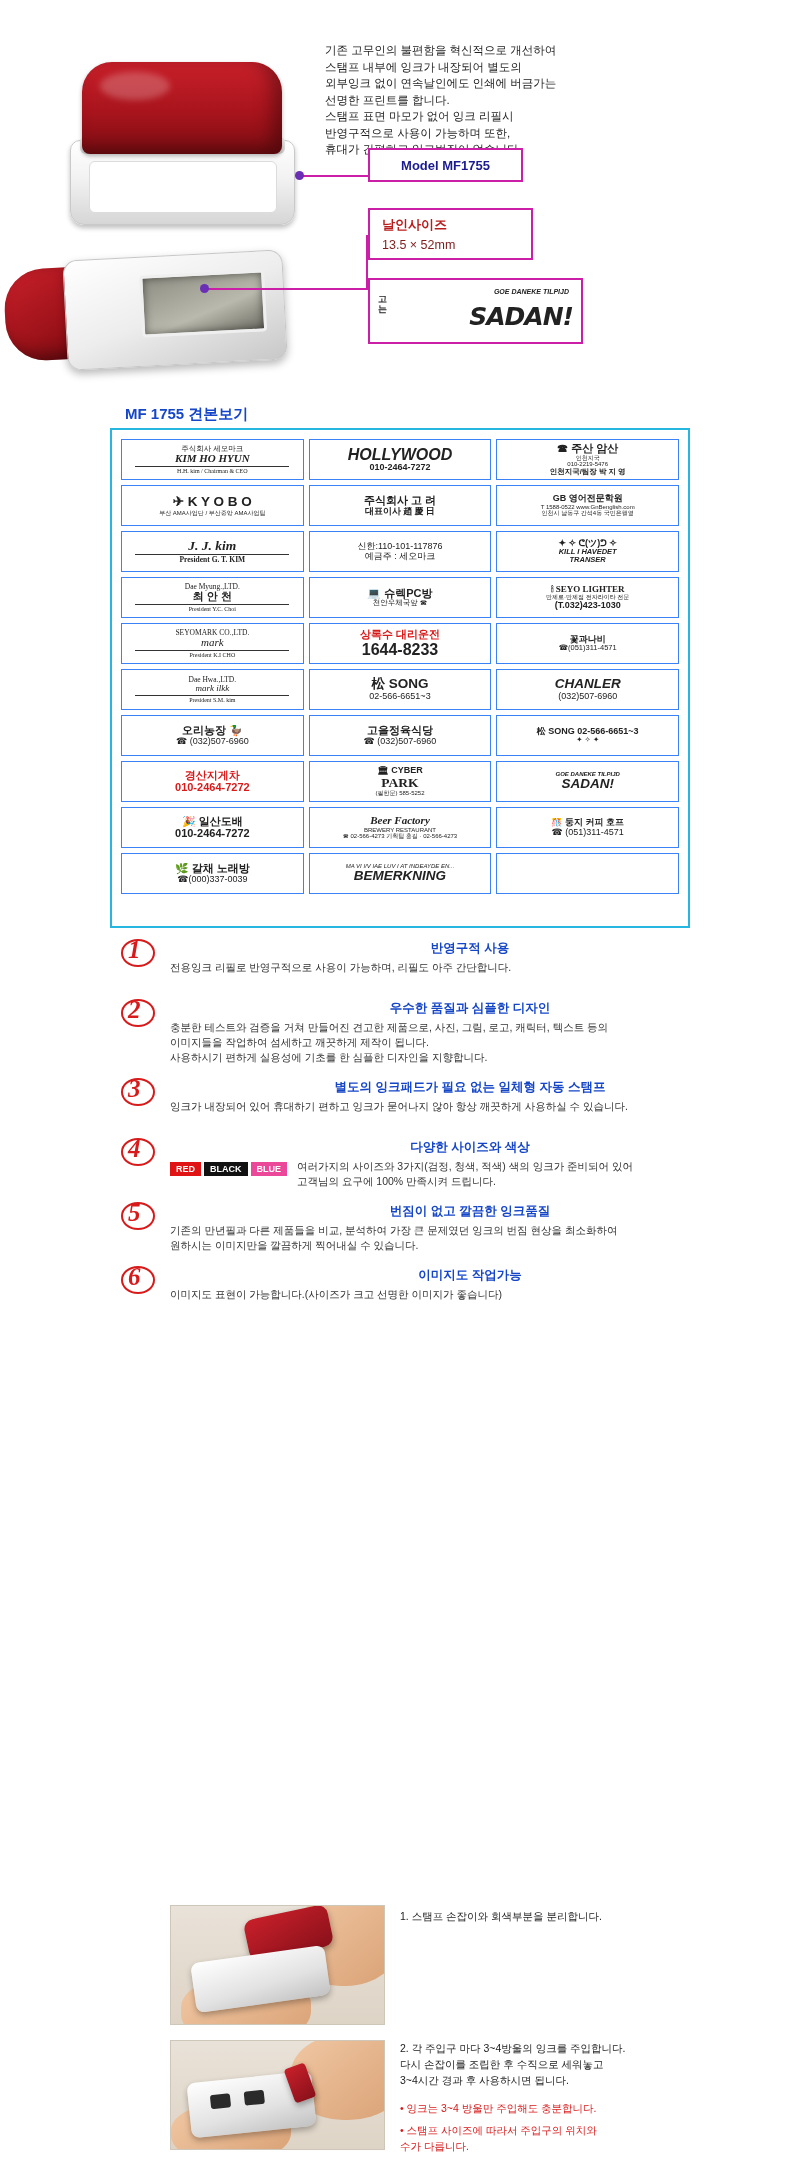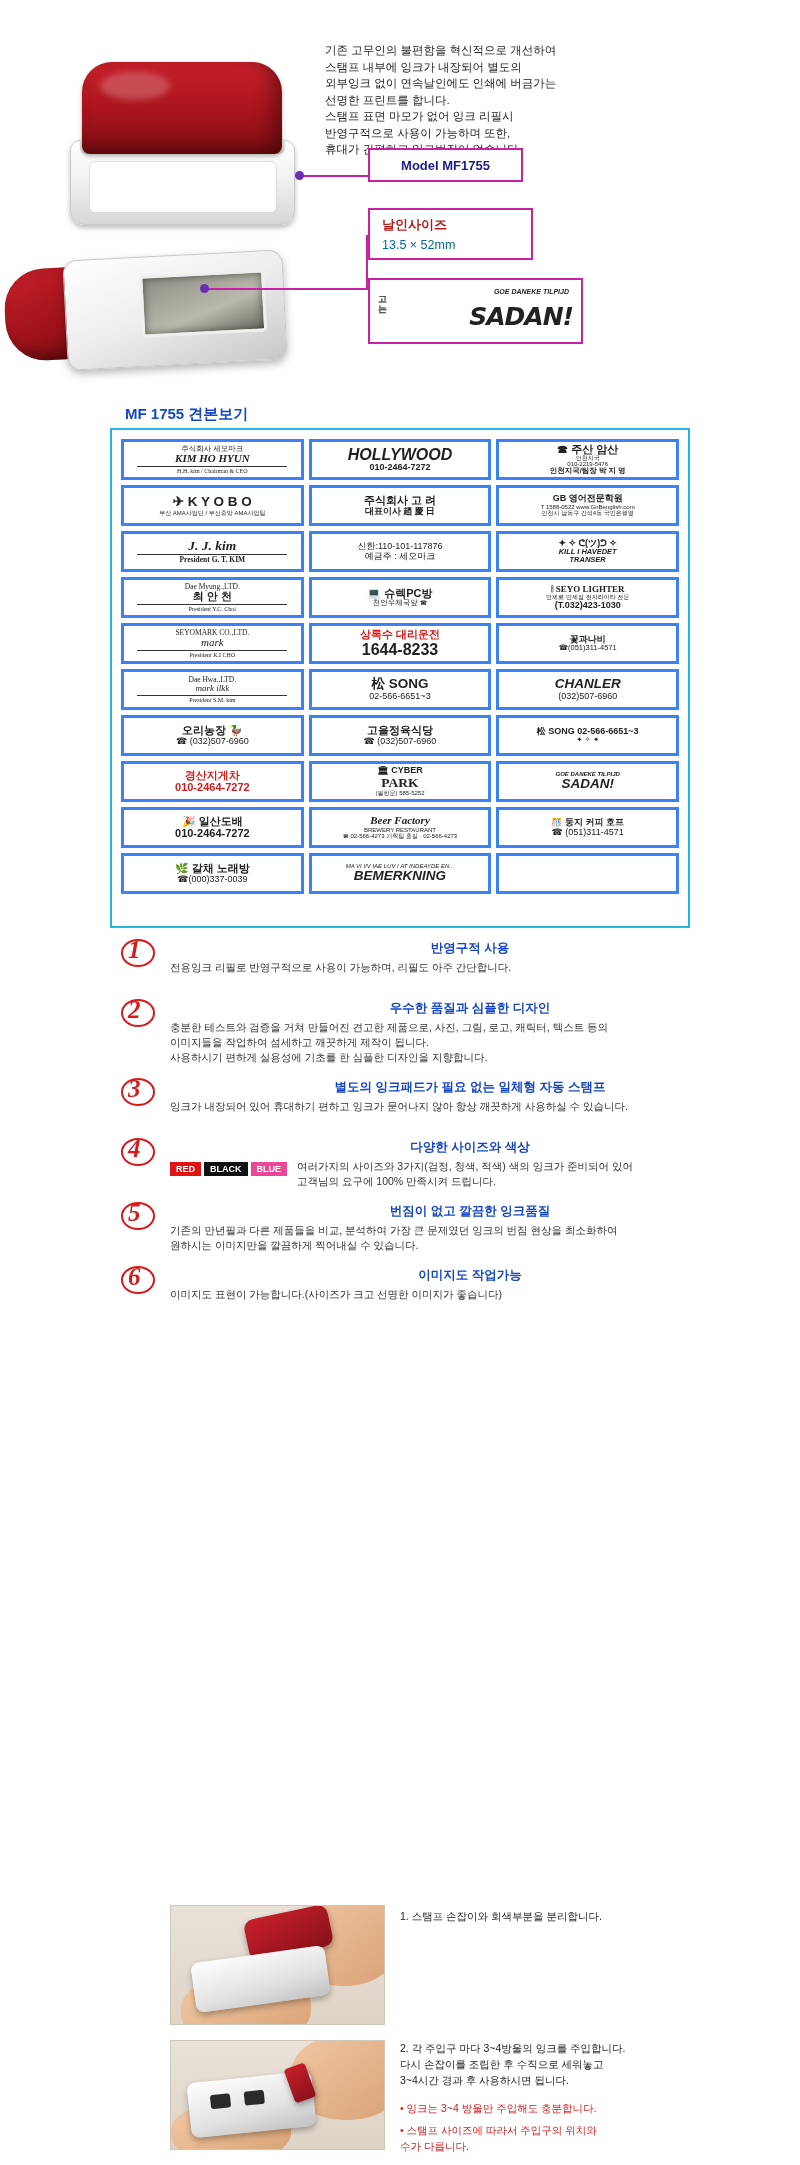--- a/index.html
+++ b/index.html
@@ -78,21 +78,21 @@
   
   .callout {
     position:absolute; border:2px solid #cc1fa8; background:#fff;
     display:flex; flex-direction:column; justify-content:center;
   }
   .callout-model { left:368px; top:148px; width:155px; height:34px; }
   .callout-model .txt { font-size:13px; font-weight:bold; color:#1b1b8f; text-align:center; }
 
   .callout-size { left:368px; top:208px; width:165px; height:52px; padding-left:12px; }
   .callout-size .l1 { font-size:13px; font-weight:bold; color:#b91c1c; }
-  .callout-size .l2 { font-size:12.5px; color:#0369a1; margin-top:4px;}
+  .callout-size .l2 { font-size:12.5px; color:#7f1d1d; margin-top:4px;}
 
   .callout-sample { left:368px; top:278px; width:215px; height:66px; border-color:#cc1fa8; }
   .sample-stamp { width:100%; height:100%; position:relative; }
   .sample-stamp .sd-big {
     position:absolute; right:8px; top:22px;
     font-size:25px; font-weight:bold; font-style:italic; letter-spacing:-1px;
     font-family:"DejaVu Sans", sans-serif;
   }
   .sample-stamp .sd-small {
     position:absolute; right:12px; top:8px; font-size:7px; font-weight:bold; font-style:italic;
@@ -110,21 +110,21 @@
   .panel-title {
     position:absolute; left:125px; top:405px;
     font-size:15px; font-weight:bold; color:#1646c8;
   }
   .samples {
     position:absolute; left:110px; top:428px; width:580px; height:500px;
     border:2px solid #26b7e0; padding:9px;
     display:grid; grid-template-columns: repeat(3, 1fr); grid-auto-rows: 41px; gap:5px;
   }
   .cell {
-    border:3px solid #3b82f6; background:#fff; position:relative;
+    border:1px solid #3b82f6; background:#fff; position:relative;
     display:flex; flex-direction:column; align-items:center; justify-content:center;
     overflow:hidden; padding:2px 3px;
   }
   .cell .l { width:100%; text-align:center; line-height:1.08; white-space:nowrap; overflow:hidden;}
   .f-tiny { font-size:6px; }
   .f-xs   { font-size:7.5px; }
   .f-sm   { font-size:9px; }
   .f-md   { font-size:11px; }
   .f-lg   { font-size:13.5px; }
   .f-xl   { font-size:16px; }

